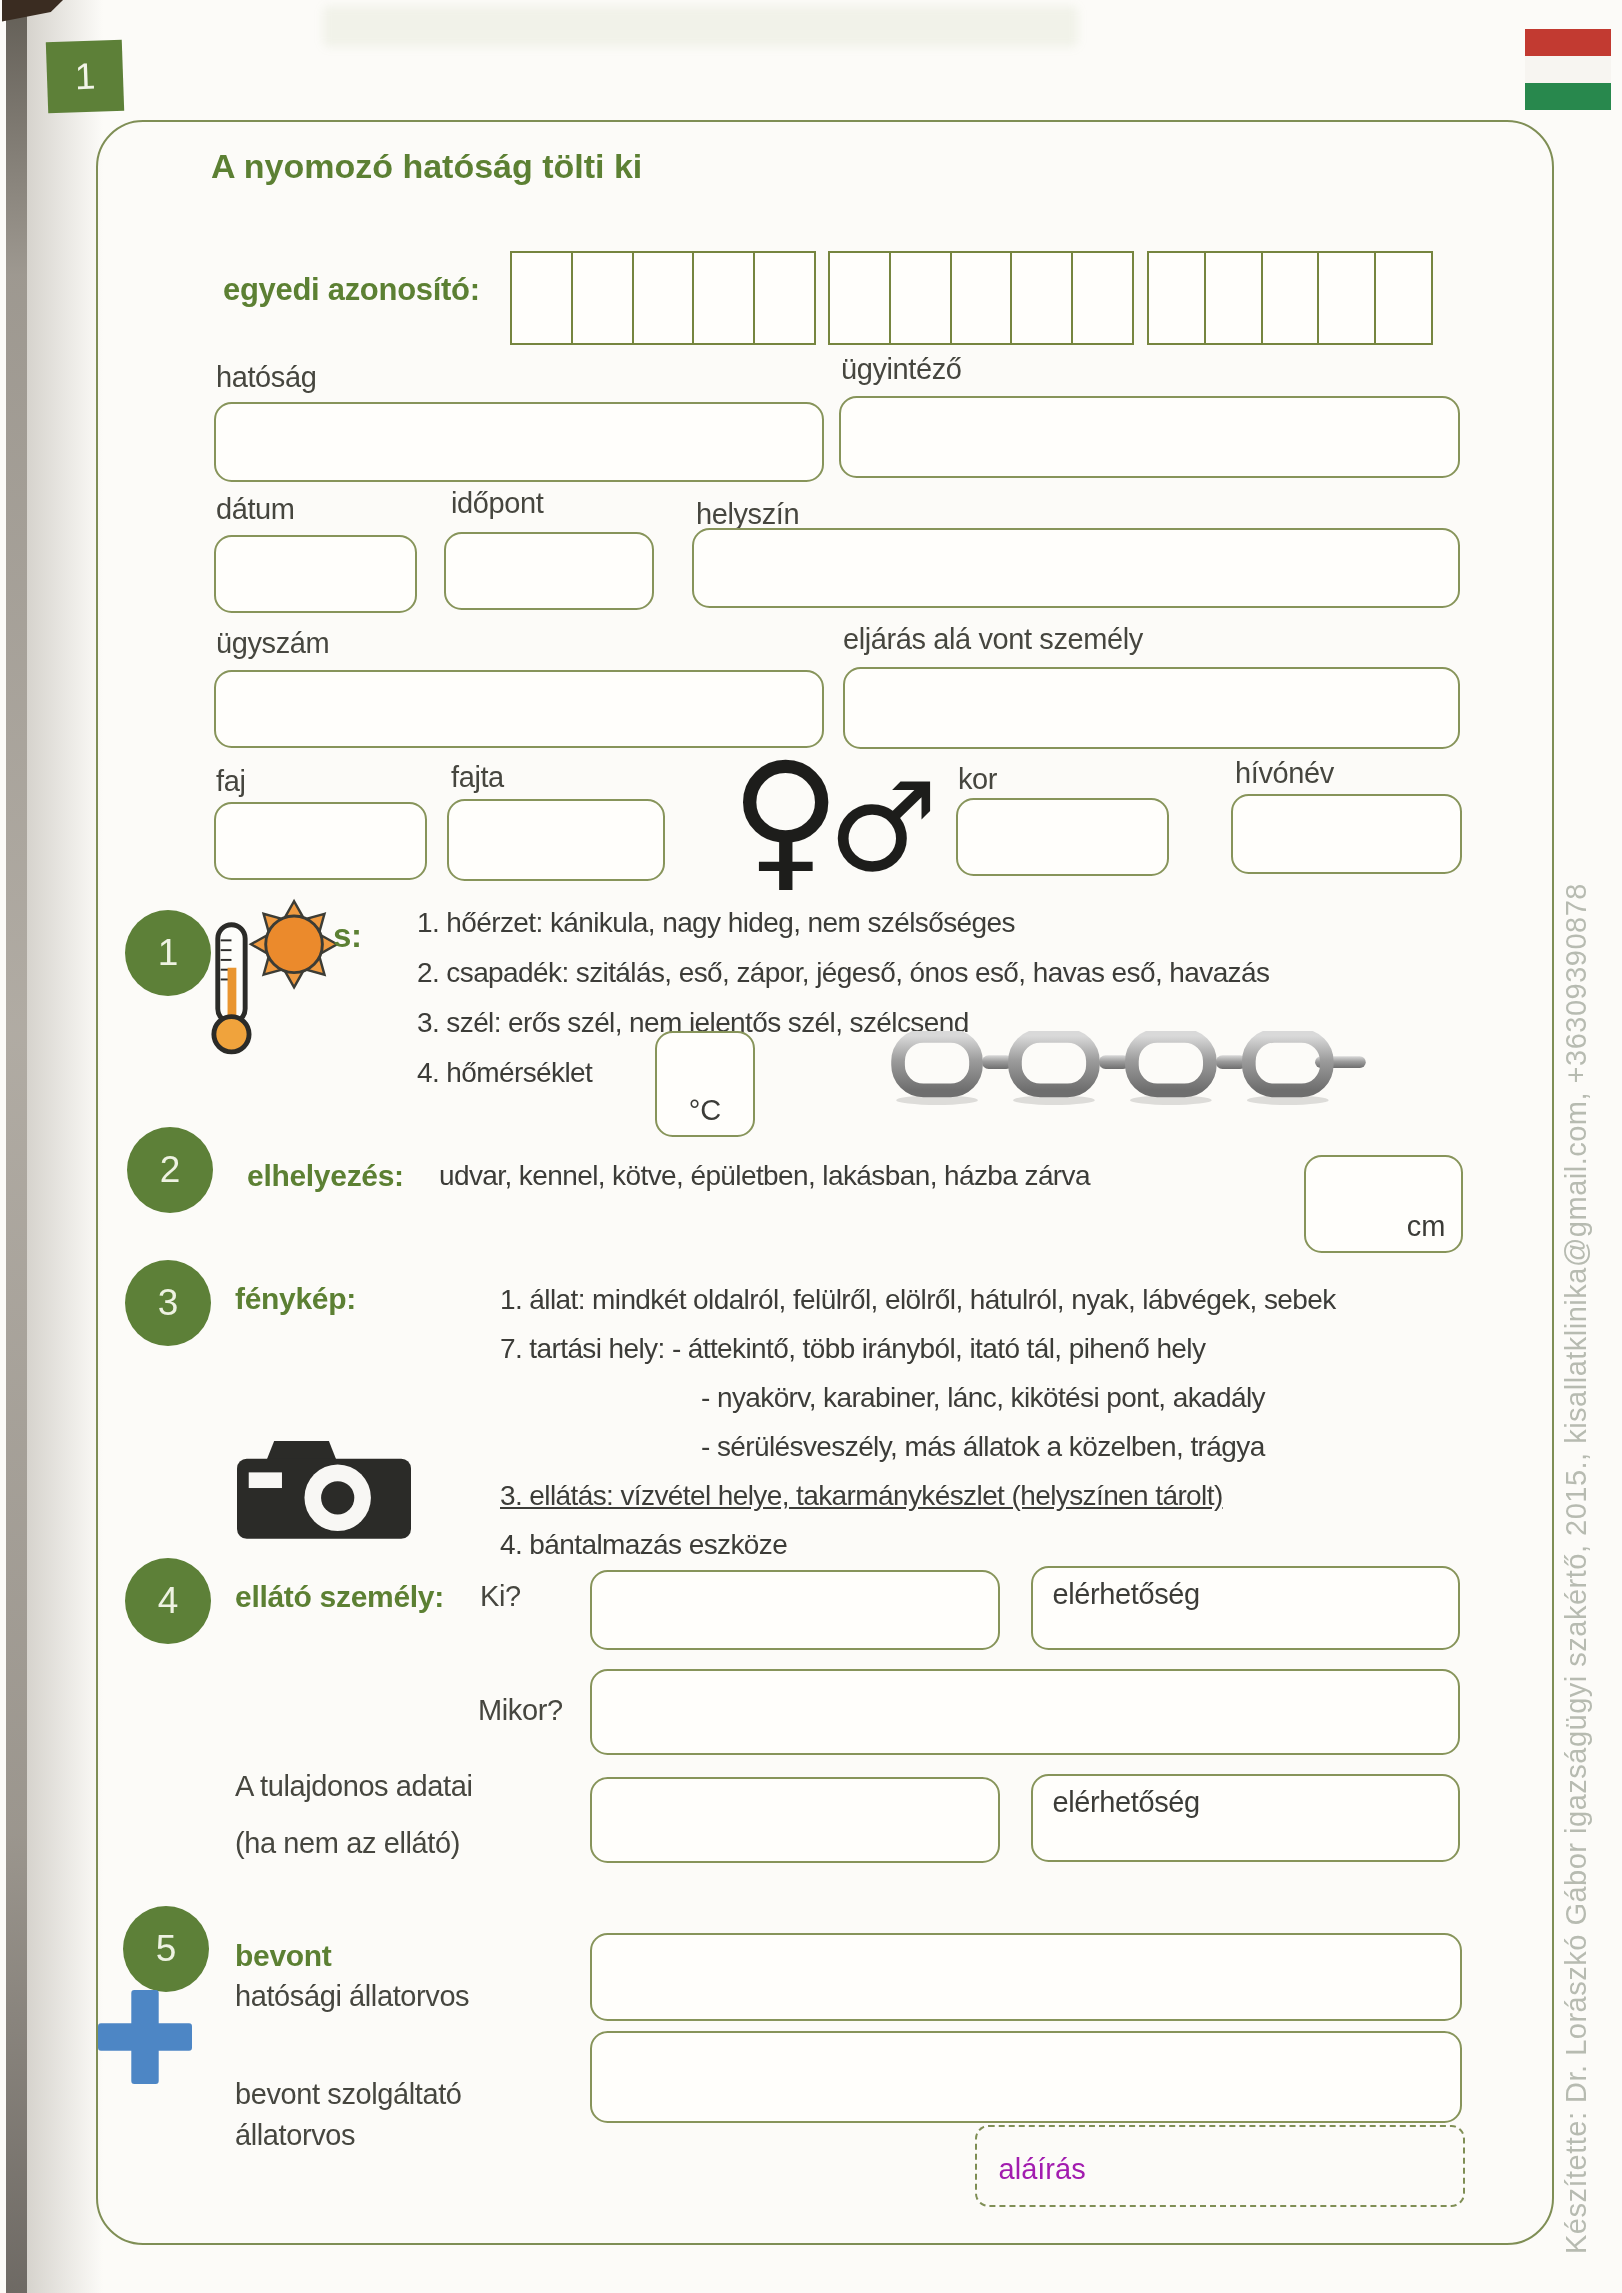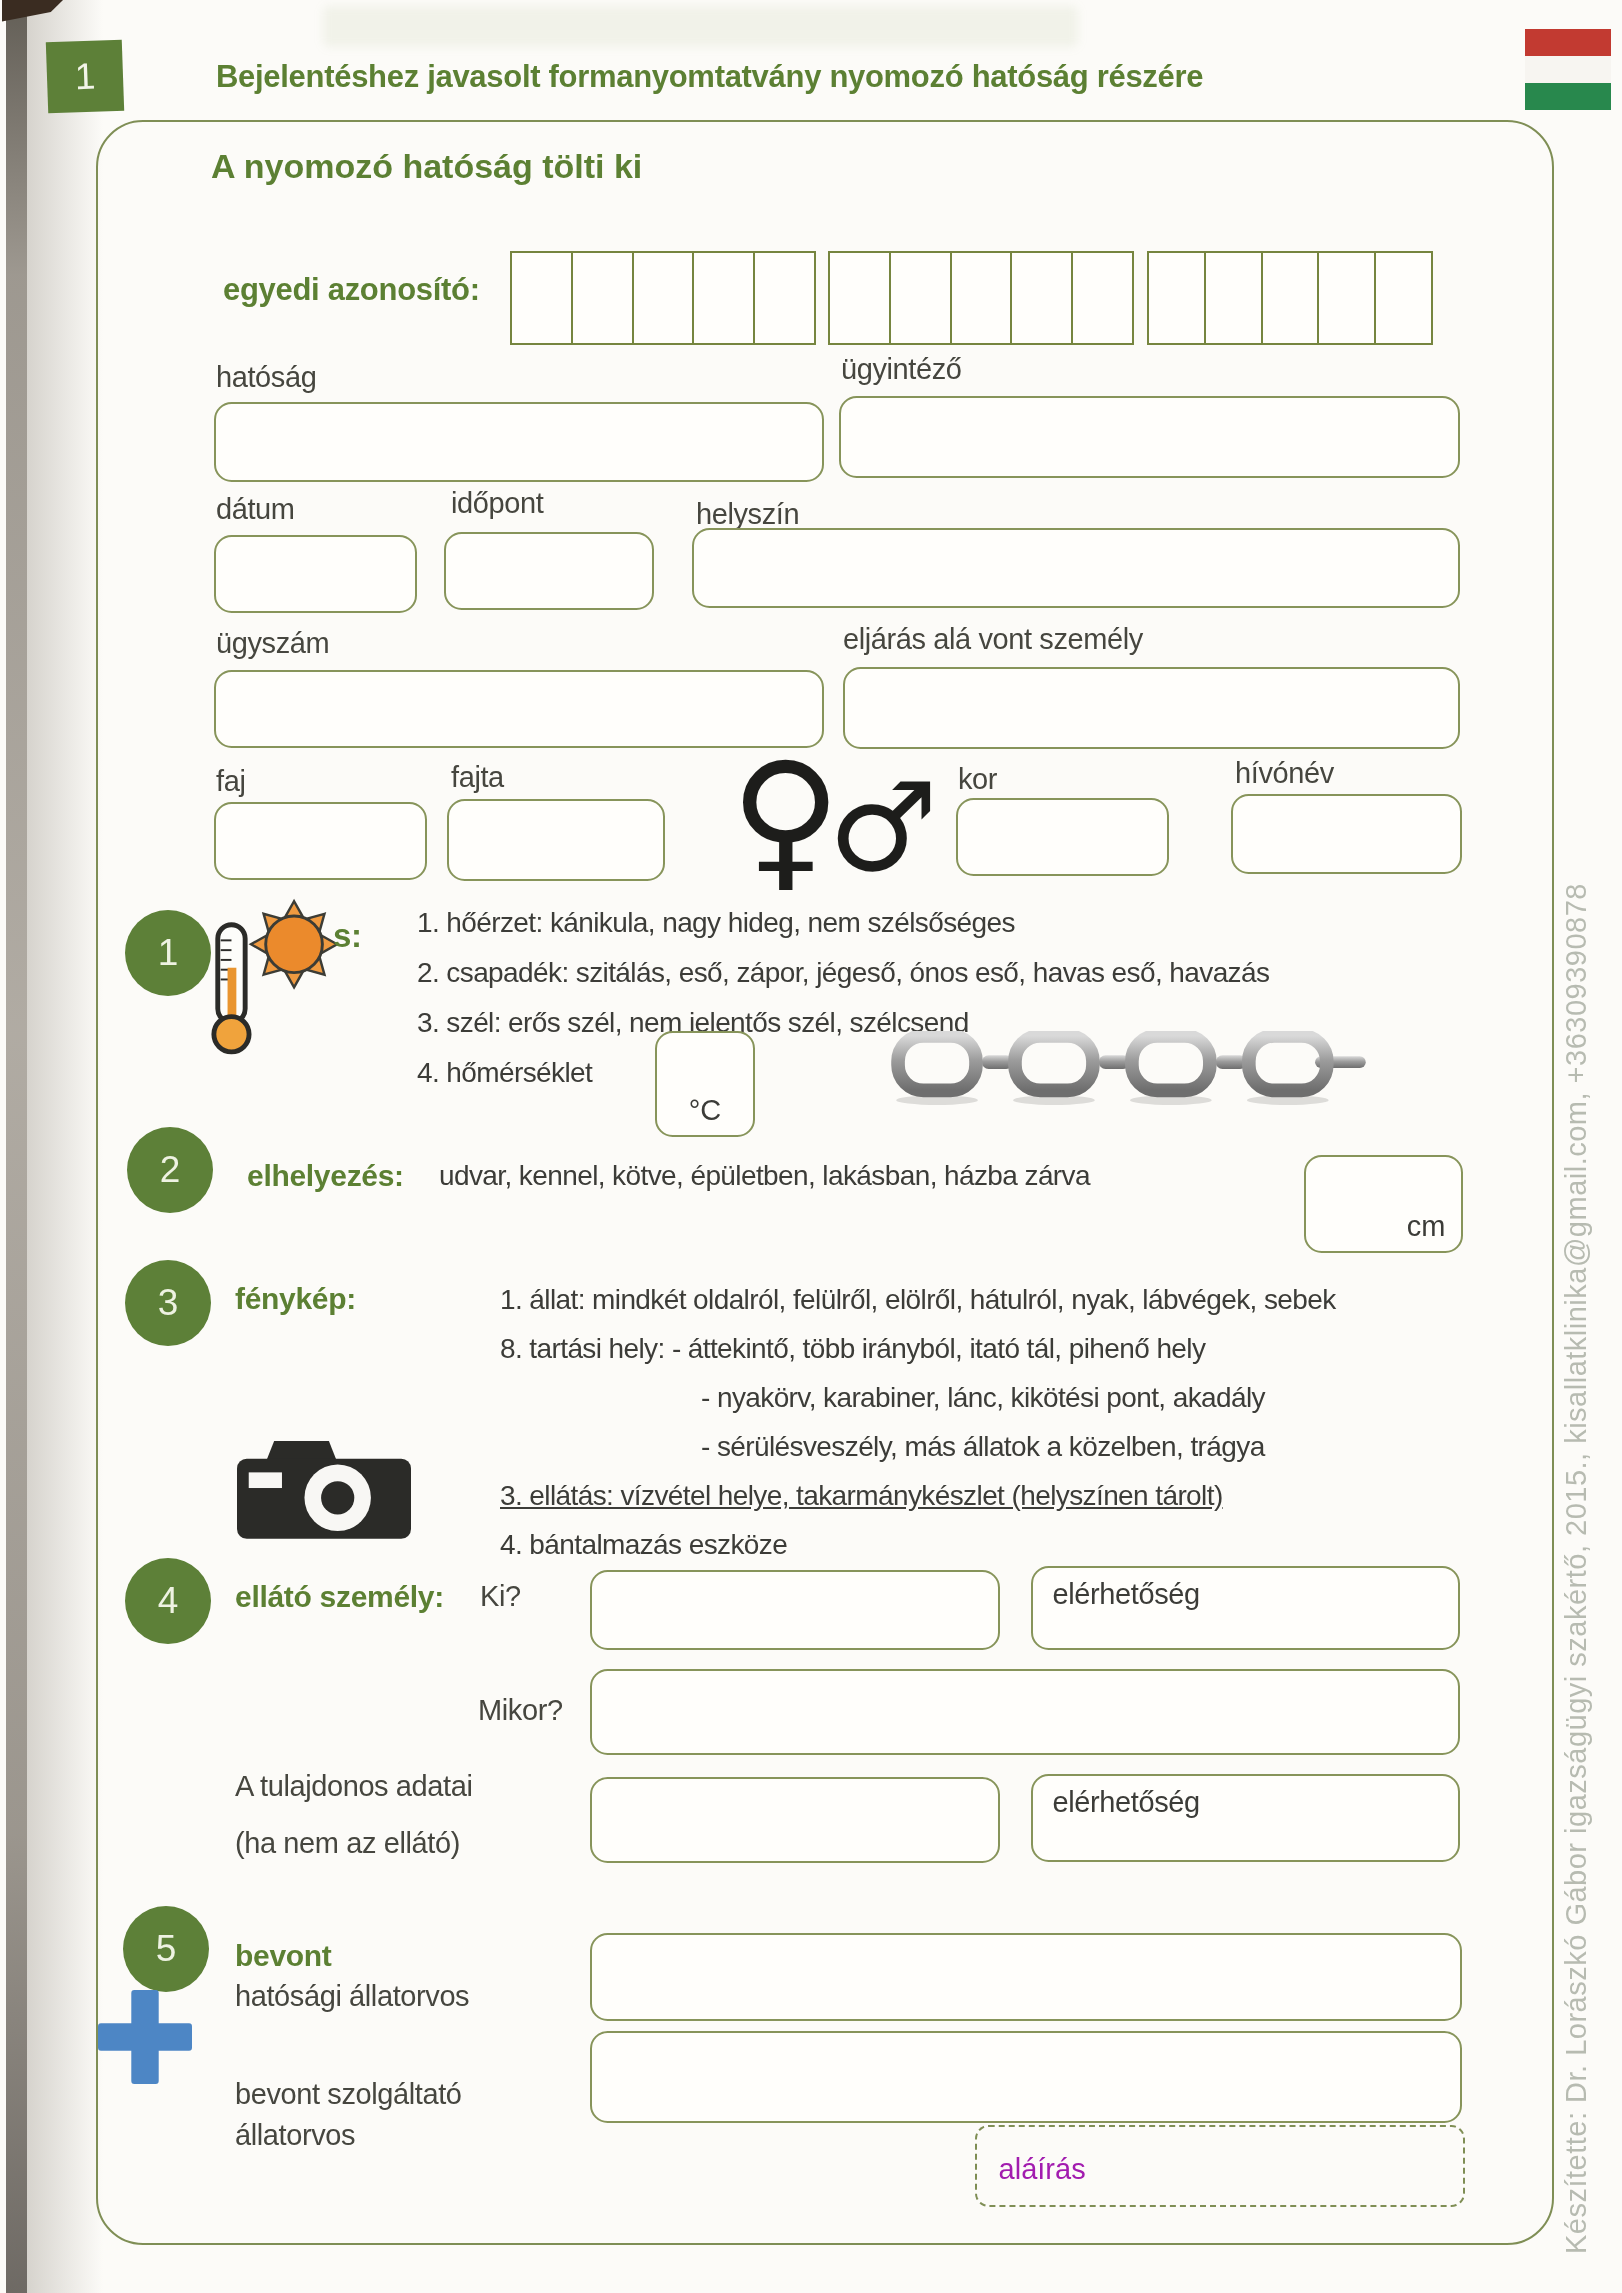--- a/index.html
+++ b/index.html
@@ -63,21 +63,20 @@
 <body>
 
 <div class="page">
 
   <div class="abs spine-shadow"></div>
   <div class="abs spine-fade"></div>
   <div class="abs spine-corner"></div>
   <div class="abs ghost-header"></div>
 
   <div class="abs tab">1</div>
-  <div class="abs title">Bejelentéshez javasolt formanyomtatvány nyomozó hatóság részére</div>
   <div class="abs flag">
     <div style="background:#c23a31;"></div>
     <div style="background:#f7f5f1;"></div>
     <div style="background:#28884d;"></div>
   </div>
 
   <div class="abs outer-box"></div>
   <div class="abs form-header">A nyomozó hatóság tölti ki</div>
 
   <div class="abs green-label" style="left:223px; top:272px; font-size:31px;">egyedi azonosító:</div>
@@ -186,21 +185,21 @@
   <div class="abs num-circle" style="left:127px; top:1127px;">2</div>
   <div class="abs green-label" style="left:247px; top:1159px;">elhelyezés:</div>
   <div class="abs body-text" style="left:439px; top:1160px;">udvar, kennel, kötve, épületben, lakásban, házba zárva</div>
   <div class="abs input-box" style="left:1304px; top:1155px; width:159px; height:98px;">
     <span class="unit-bottom-right">cm</span>
   </div>
 
   <div class="abs num-circle" style="left:125px; top:1260px;">3</div>
   <div class="abs green-label" style="left:235px; top:1282px;">fénykép:</div>
   <div class="abs body-text" style="left:500px; top:1284px;">1. állat: mindkét oldalról, felülről, elölről, hátulról, nyak, lábvégek, sebek</div>
-  <div class="abs body-text" style="left:500px; top:1333px;">8. tartási hely:  - áttekintő, több irányból, itató tál, pihenő hely</div>
+  <div class="abs body-text" style="left:500px; top:1333px;">7. tartási hely:  - áttekintő, több irányból, itató tál, pihenő hely</div>
   <div class="abs body-text" style="left:701px; top:1382px;">- nyakörv, karabiner, lánc, kikötési pont, akadály</div>
   <div class="abs body-text" style="left:701px; top:1431px;">- sérülésveszély, más állatok a közelben, trágya</div>
   <div class="abs body-text" style="left:500px; top:1480px;text-decoration:underline;">3. ellátás: vízvétel helye, takarmánykészlet (helyszínen tárolt)</div>
   <div class="abs body-text" style="left:500px; top:1529px;">4. bántalmazás eszköze</div>
   <svg class="abs" style="left:237px; top:1439px;" width="174" height="100" viewBox="0 0 178 102">
     <path d="M 30 22 L 38 2 L 94 2 L 102 22 Z" fill="#2b2b28"></path>
     <rect x="0" y="20" width="178" height="82" rx="10" fill="#2b2b28"></rect>
     <circle cx="103" cy="60" r="34" fill="#f8f7f4"></circle>
     <circle cx="103" cy="60" r="17" fill="#2b2b28"></circle>
     <rect x="12" y="34" width="34" height="16" fill="#f8f7f4"></rect>

